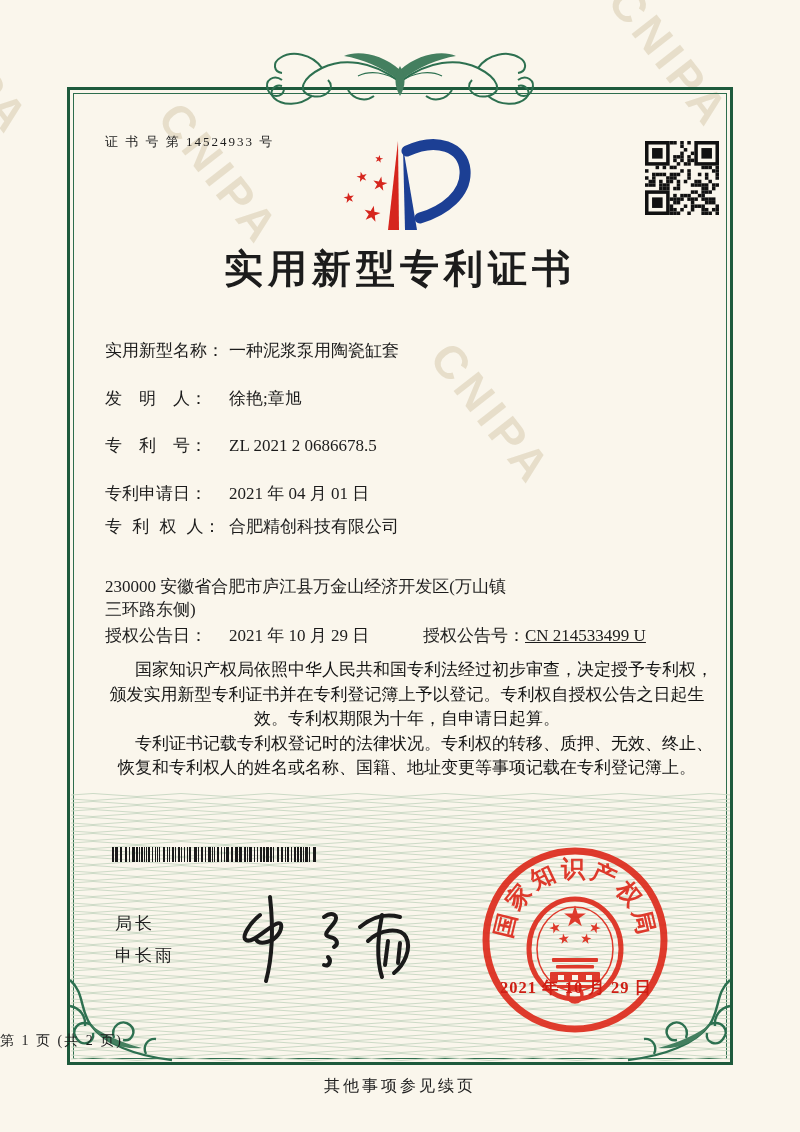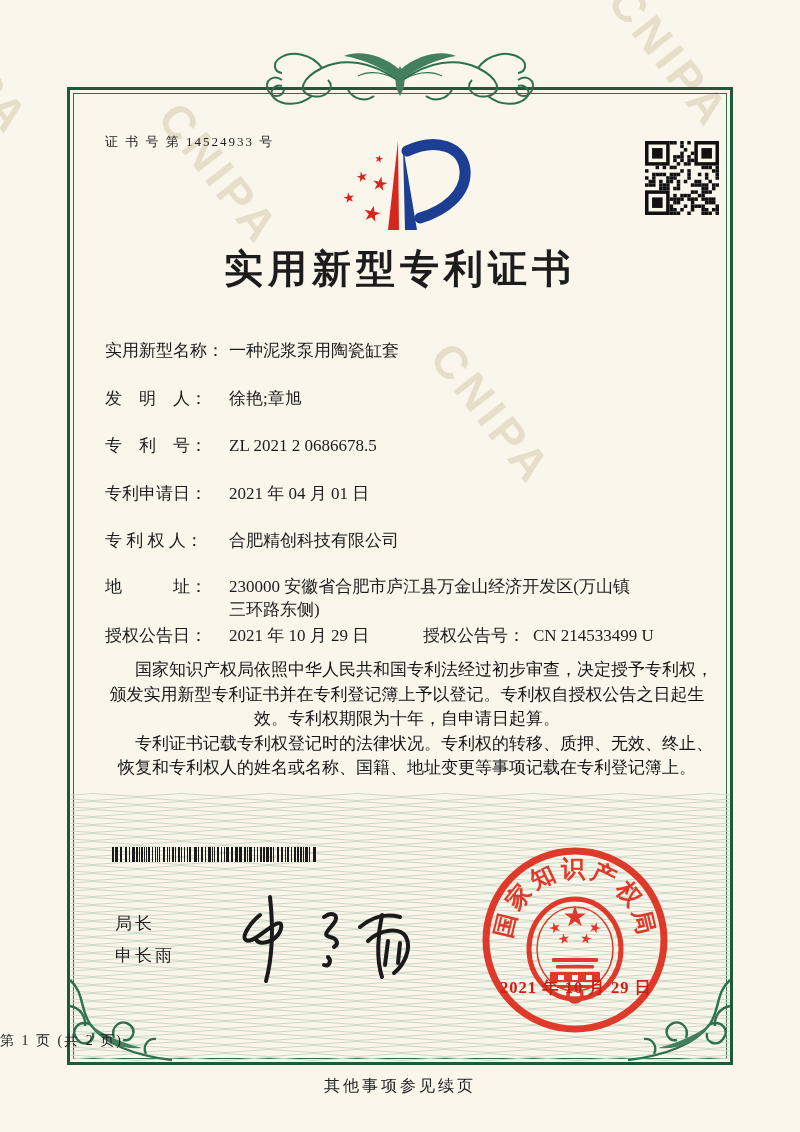--- a/index.html
+++ b/index.html
@@ -350,34 +350,33 @@
   <span class="fvalue">徐艳;章旭</span>
 </div>
 <div class="frow" style="top:434px;">
   <span class="flabel">专　利　号：</span>
   <span class="fvalue">ZL 2021 2 0686678.5</span>
 </div>
 <div class="frow" style="top:482px;">
   <span class="flabel">专利申请日：</span>
   <span class="fvalue">2021 年 04 月 01 日</span>
 </div>
-<div class="frow" style="top:529px;">
+<div class="frow" style="top:516px;font-family:Liberation Mono, monospace;">
   <span class="flabel">专 利 权 人：</span>
   <span class="fvalue">合肥精创科技有限公司</span>
 </div>
 <div class="frow" style="top:575px;">
-  <span class="flabel">地　　　址：</span>
   <span class="fvalue wrap">230000 安徽省合肥市庐江县万金山经济开发区(万山镇三环路东侧)</span>
 </div>
 <div class="frow" style="top:624px;width:610px;">
   <span class="flabel">授权公告日：</span>
   <span class="fvalue">2021 年 10 月 29 日</span>
   <span class="pair2">
     <span>授权公告号：</span>
-    <span style="margin-left:8px;">CN 214533499 U</span>
+    <span style="margin-left:0;text-decoration:underline;">CN 214533499 U</span>
   </span>
 </div>
 
 <div class="paras">
   <p>国家知识产权局依照中华人民共和国专利法经过初步审查，决定授予专利权，颁发实用新型专利证书并在专利登记簿上予以登记。专利权自授权公告之日起生效。专利权期限为十年，自申请日起算。</p>
   <p>专利证书记载专利权登记时的法律状况。专利权的转移、质押、无效、终止、恢复和专利权人的姓名或名称、国籍、地址变更等事项记载在专利登记簿上。</p>
 </div>
 
 <svg id="barcode-svg" width="206" height="16">
     <rect x="0" y="0" width="2" height="15" fill="#1a1a1a"></rect>

